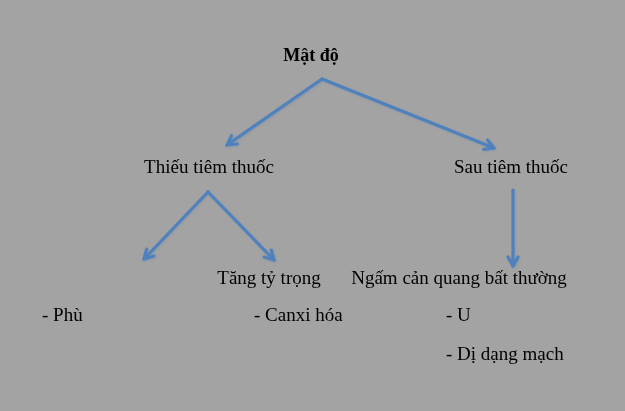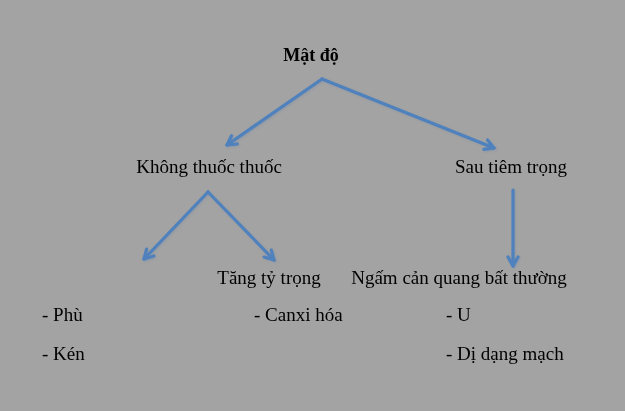--- a/index.html
+++ b/index.html
@@ -69,32 +69,31 @@
     </defs>
     <path class="arrow" d="M322,79 L227,145" marker-end="url(#vhead)"></path>
     <path class="arrow" d="M322,79 L494,148" marker-end="url(#vhead)"></path>
     <path class="arrow" d="M208,192 L144,259" marker-end="url(#vhead)"></path>
     <path class="arrow" d="M208,192 L274,260" marker-end="url(#vhead)"></path>
     <path class="arrow" d="M513,190 L513,266" marker-end="url(#vhead)"></path>
   </svg>
 
   <div class="node root centered" style="left:311px; top:44px;">Mật độ</div>
 
-  <div class="node centered" style="left:209px; top:156px;">Không thuốc thuốc</div>
+  <div class="node centered" style="left:209px; top:156px;">Thiếu tiêm thuốc</div>
 
-  <div class="node centered" style="left:511px; top:156px;">Sau tiêm trọng</div>
+  <div class="node centered" style="left:511px; top:156px;">Sau tiêm thuốc</div>
 
 
   <div class="node centered" style="left:269px; top:267px;">Tăng tỷ trọng</div>
 
   <div class="node centered" style="left:459px; top:267px;">Ngấm cản quang bất thường</div>
 
   <div class="list-col" style="left:42px; top:304px;">
     <div class="list-item">- Phù</div>
-    <div class="list-item">- Kén</div>
   </div>
 
   <div class="list-col" style="left:254px; top:304px;">
     <div class="list-item">- Canxi hóa</div>
   </div>
 
   <div class="list-col" style="left:446px; top:304px;">
     <div class="list-item">- U</div>
     <div class="list-item">- Dị dạng mạch</div>
   </div>

